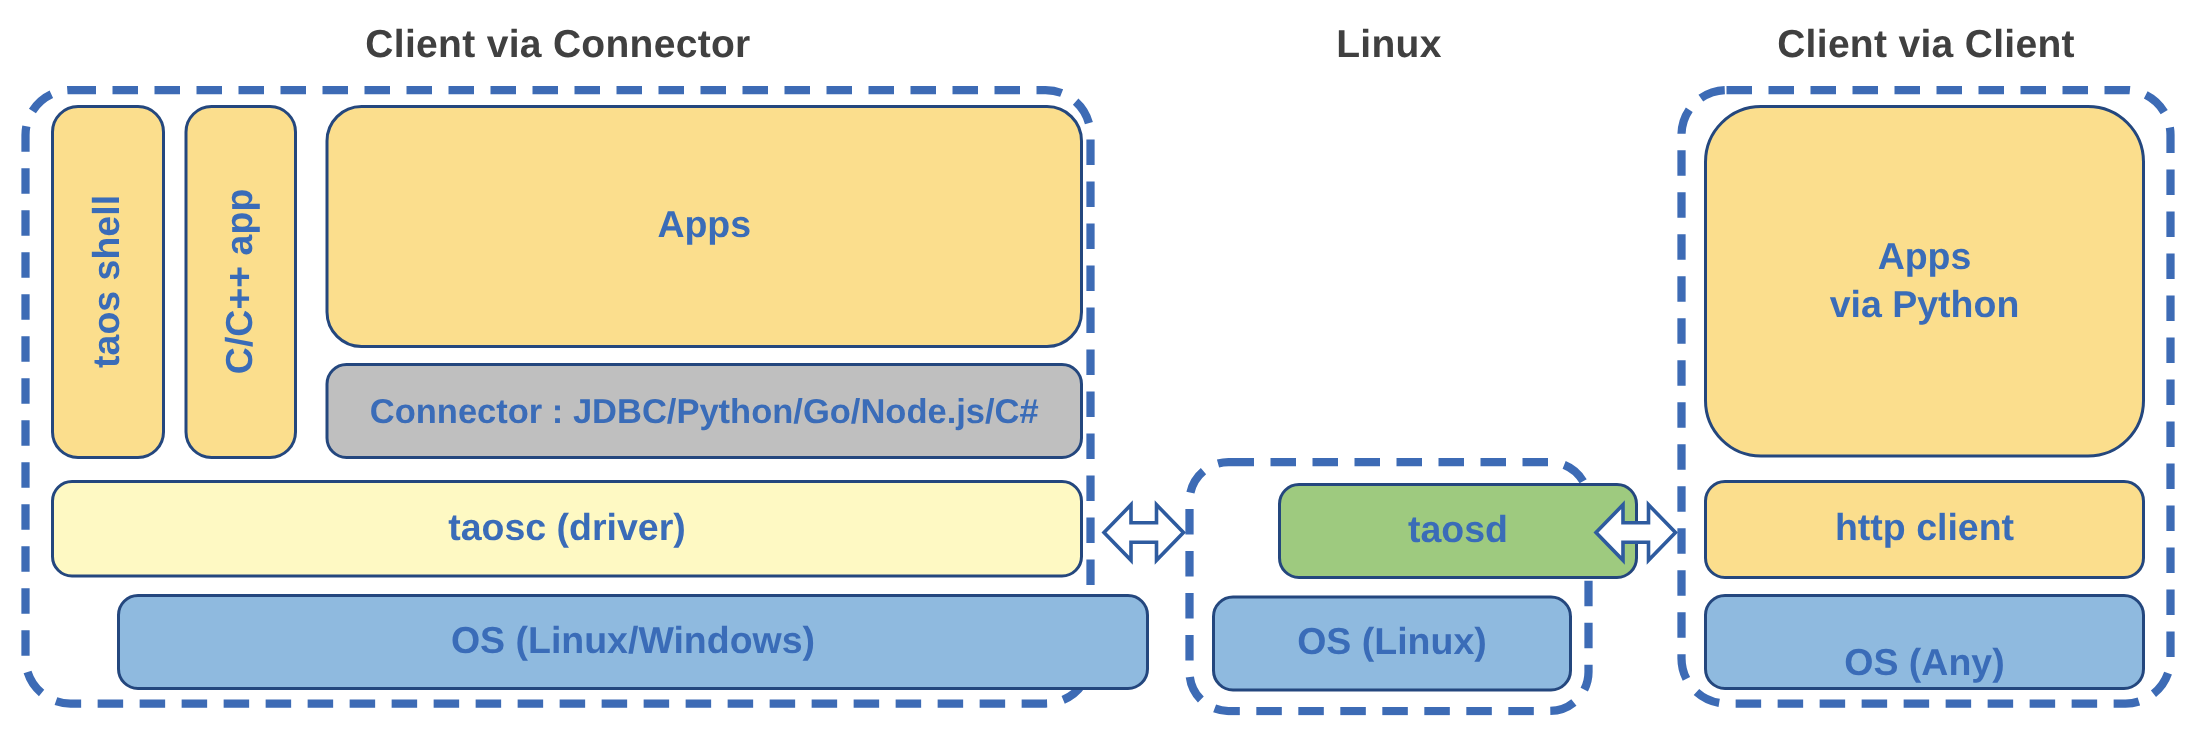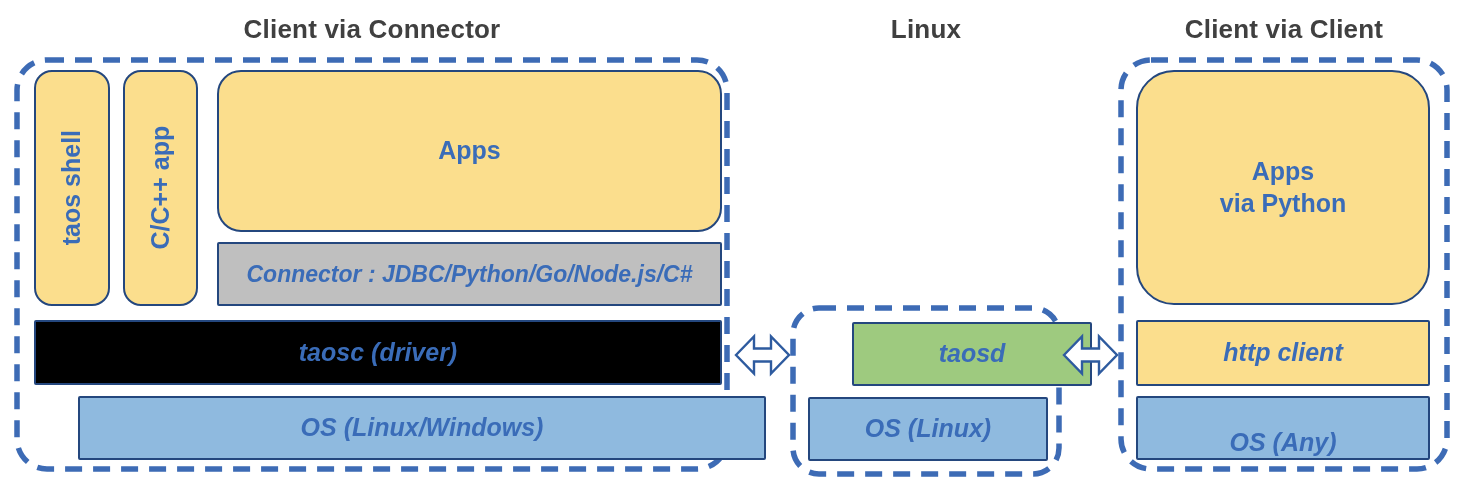--- a/index.html
+++ b/index.html
@@ -29,24 +29,24 @@
     align-items: center;
     justify-content: center;
     text-align: center;
     font-weight: bold;
     color: #3A6CB8;
     font-size: 25px;
     line-height: 1.25;
   }
   .bg-yellow { background: #FBDE8D; }
   .bg-gray   { background: #BFBFBF; }
-  .bg-orange { background: #000000; }
+  .bg-orange { background: #fef9c3; }
   .bg-blue   { background: #8FBADF; }
   .bg-green  { background: #9ECA7F; }
-  .r-sm { border-radius: 2px; font-style: italic; }
+  .r-sm { border-radius: 14px; }
   .r-md { border-radius: 18px; }
   .r-lg { border-radius: 24px; }
   .r-xl { border-radius: 38px; }
   .vlabel { transform: rotate(-90deg); white-space: nowrap; }
   .arrow-icon { position: absolute; }
 </style>
 </head>
 <body>
 
 <div id="stage">

